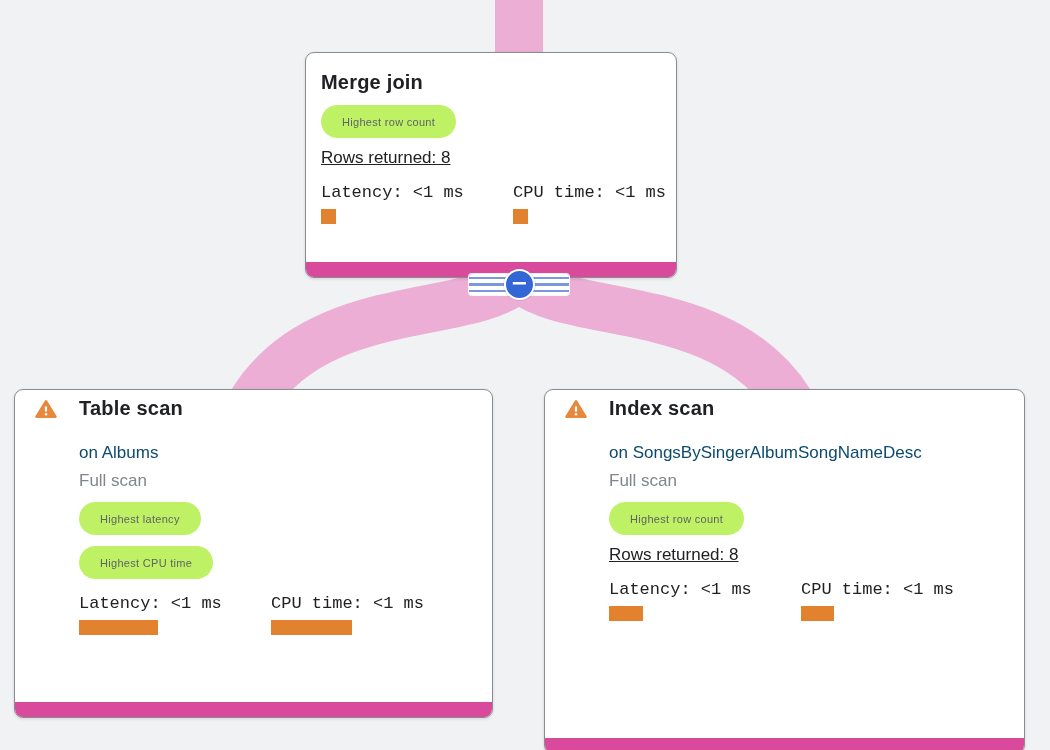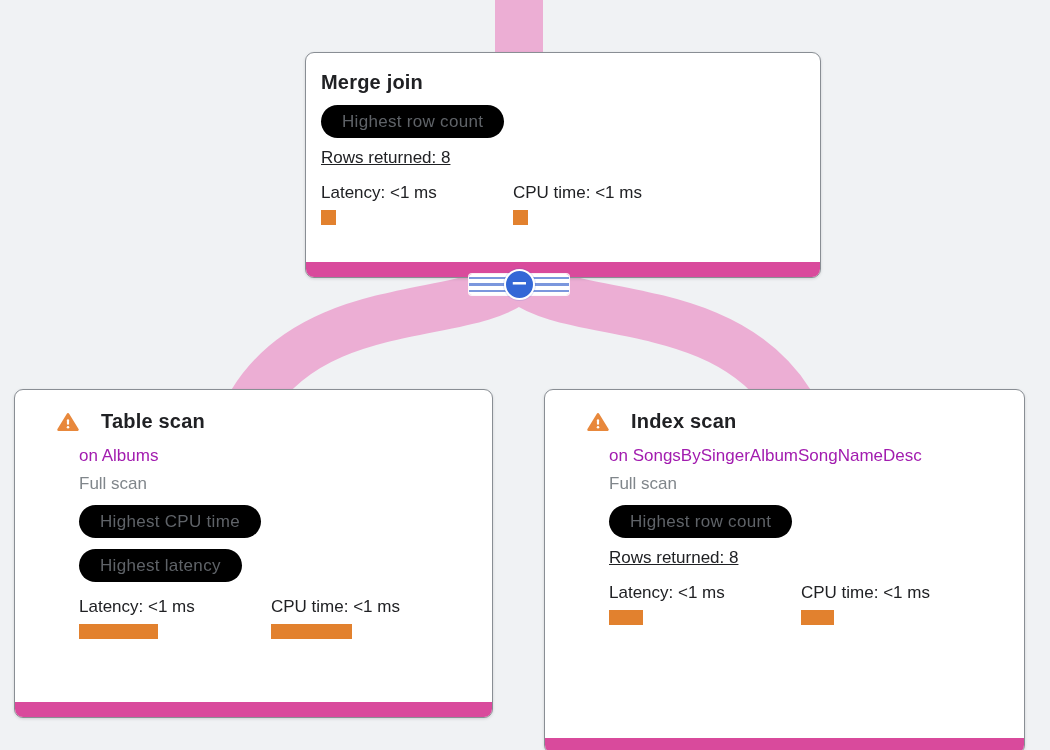--- a/index.html
+++ b/index.html
@@ -11,47 +11,47 @@
     color:#202124;
   }
   #edges { position:absolute; left:0; top:0; }
   .edge { stroke:#ecaed4; fill:none; }
 
   .node {
     position:absolute; background:#ffffff;
     border:1px solid #898e94; border-radius:9px;
     box-shadow:0 1px 3px rgba(60,64,67,.18);
   }
-  #node-merge { left:305px; top:52px;  width:516px; height:226px; }
+  #node-merge { left:305px; top:52px;  width:372px; height:226px; }
   #node-table { left:14px;  top:389px; width:479px; height:329px; }
   #node-index { left:544px; top:389px; width:481px; height:365px; }
 
   .accent-bar {
     position:absolute; left:0; right:0; bottom:0; height:15px;
     background:#d94a9c; border-radius:0 0 8px 8px;
   }
 
   .merge-content { padding:18px 16px 0 15px; }
-  .scan-head { display:flex; align-items:center; padding:20px 16px 0 20px;margin-left:22px; }
+  .scan-head { display:flex; align-items:center; padding:7px 16px 0 20px; }
   .warn-icon { width:22px; height:20px; margin-right:22px; flex:none; }
   .scan-body { padding:0 14px 0 64px; }
 
   .node-title { font-size:20px; font-weight:bold; letter-spacing:.2px; color:#202124; }
-  .sub       { margin-top:13px; font-size:17px; color:#a21caf; white-space:nowrap; }
+  .sub       { margin-top:23px; font-size:17px; color:#0c4a6e; white-space:nowrap; }
   .fullscan  { margin-top:8px; font-size:17px; color:#80868b; }
 
   .badge-row { margin-top:11px; }
   .badge {
     display:inline-flex; align-items:center; height:33px; padding:0 21px;
-    background:#000000; border-radius:17px;
-    color:#5f6368; font-size:17px; letter-spacing:.3px; white-space:nowrap;
+    background:#bef264; border-radius:17px;
+    color:#5f6368; font-size:11px; letter-spacing:.3px; white-space:nowrap;
   }
 
   .rows    { margin-top:10px; font-size:17px; color:#202124;text-decoration:underline; }
-  .metrics { display:flex; margin-top:15px; }
+  .metrics { display:flex; margin-top:15px;font-family:Liberation Mono, monospace; }
   .metric  { width:192px; flex:none; }
   .metric-label { font-size:17px; color:#202124; white-space:nowrap; }
   .metric-bar   { height:15px; background:#e2812e; margin-top:7px; }
 
   #collapse-handle {
     position:absolute; left:469px; top:274px; width:100px; height:21px;
     border-radius:3px;
     background:linear-gradient(to bottom,
       #ffffff 0 3px, #7b97dd 3px 5px, #ffffff 5px 9px,
       #7b97dd 9px 12px, #ffffff 12px 16px, #7b97dd 16px 18px, #ffffff 18px 21px);
@@ -107,24 +107,24 @@
         <path d="M12 2.6 L22.3 19.4 H1.7 Z" fill="#e8883c" stroke="#e8883c" stroke-width="3" stroke-linejoin="round"></path>
         <rect x="10.8" y="8" width="2.4" height="6" rx="1.1" fill="#ffffff"></rect>
         <circle cx="12" cy="16.8" r="1.4" fill="#ffffff"></circle>
       </svg>
       <div class="node-title">Table scan</div>
     </div>
     <div class="scan-body">
       <div class="sub">on Albums</div>
       <div class="fullscan">Full scan</div>
       <div class="badge-row">
-        <span class="badge">Highest CPU time</span>
+        <span class="badge">Highest latency</span>
       </div>
       <div class="badge-row">
-        <span class="badge">Highest latency</span>
+        <span class="badge">Highest CPU time</span>
       </div>
       <div class="metrics">
         <div class="metric">
           <div class="metric-label">Latency: &lt;1 ms</div>
           <div class="metric-bar" style="width:79px"></div>
         </div>
         <div class="metric">
           <div class="metric-label">CPU time: &lt;1 ms</div>
           <div class="metric-bar" style="width:81px"></div>
         </div>

